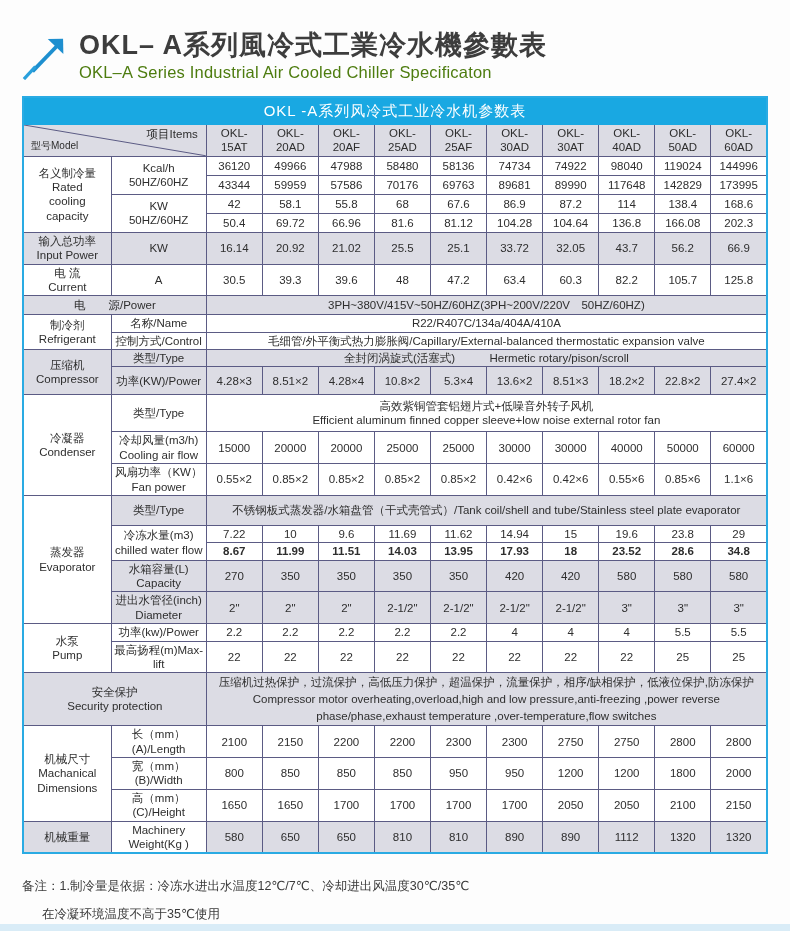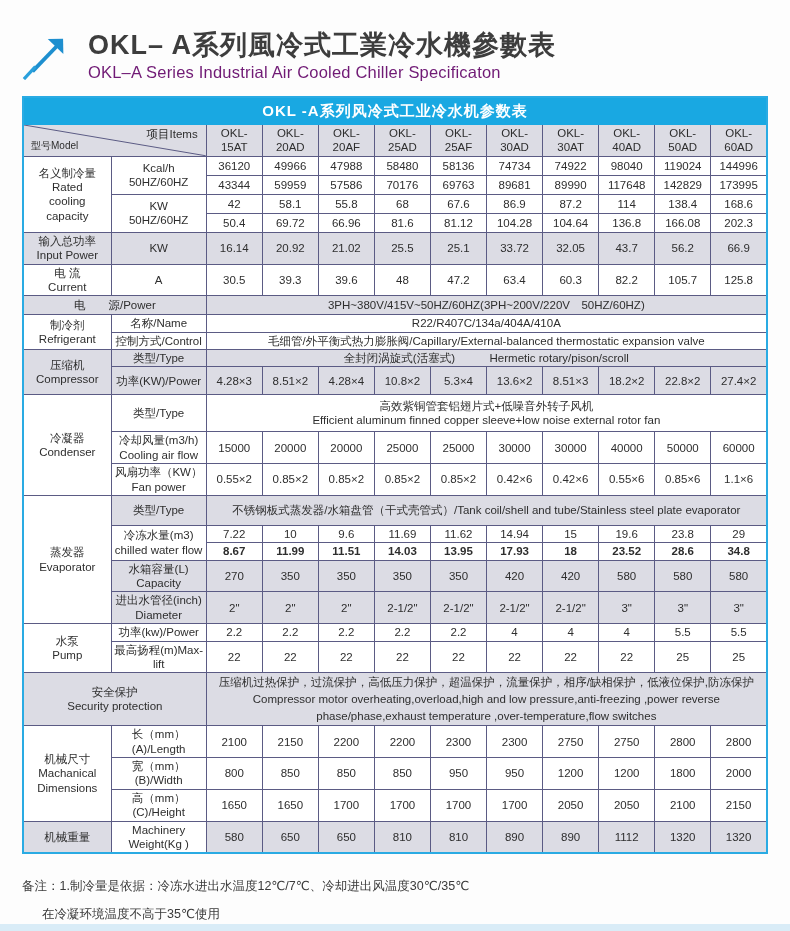--- a/index.html
+++ b/index.html
@@ -1,27 +1,27 @@
 <!DOCTYPE html>
 <html><head>
 <meta charset="utf-8">
 <style>
   html,body{margin:0;padding:0;background:#ffffff;}
   .page{position:relative;width:790px;height:931px;background:#fdfdfd;overflow:hidden;
         font-family:"Liberation Sans","DejaVu Sans",sans-serif;color:#2e2e2e;}
   
-  .doc-header{display:flex;align-items:flex-start;gap:20px;margin:30px 16px 0 22px;}
+  .doc-header{display:flex;align-items:flex-start;gap:11px;margin:30px 16px 0 22px;}
   .logo{width:46px;height:46px;flex:0 0 auto;margin-top:4px;}
   .title-zh{margin:0;font-size:27px;font-weight:600;color:#3d3d3d;letter-spacing:1px;line-height:1.15;}
-  .title-en{margin:2px 0 0 0;font-size:16.5px;font-weight:400;color:#701a75;letter-spacing:.2px;}
+  .title-en{margin:2px 0 0 0;font-size:16.5px;font-weight:400;color:#4d7c0f;letter-spacing:.2px;}
   
   table.spec{margin:14px 0 0 22px;width:746px;table-layout:fixed;border-collapse:collapse;
              border:2px solid #2aabe3;}
   col.c-lab{width:88px;} col.c-sub{width:95px;} col.c-dat{width:56px;}
-  thead th{height:24px;background:#19a8e2;color:#ffffff;font-size:15px;font-weight:700;
+  thead th{height:24px;background:#19a8e2;color:#ffffff;font-size:15px;font-weight:400;
            letter-spacing:1px;border:1px solid #19a8e2;}
   td{border:1px solid #5b5b84;text-align:center;vertical-align:middle;
      font-size:11.5px;line-height:1.25;white-space:pre-line;padding:1px 2px;
      overflow:hidden;background:#ffffff;}
   td.shade{background:#dcdce4;}
   td.corner{position:relative;padding:0;}
   .corner svg{position:absolute;left:0;top:0;width:100%;height:100%;}
   .corner .c-items{position:absolute;top:2px;right:8px;font-size:11.5px;}
   .corner .c-model{position:absolute;bottom:3px;left:7px;font-size:10px;}
   td.sec{line-height:1.45;}

